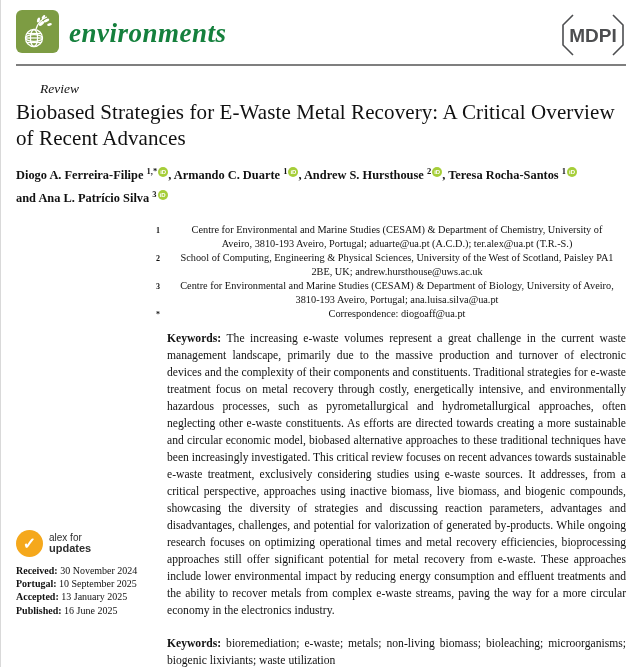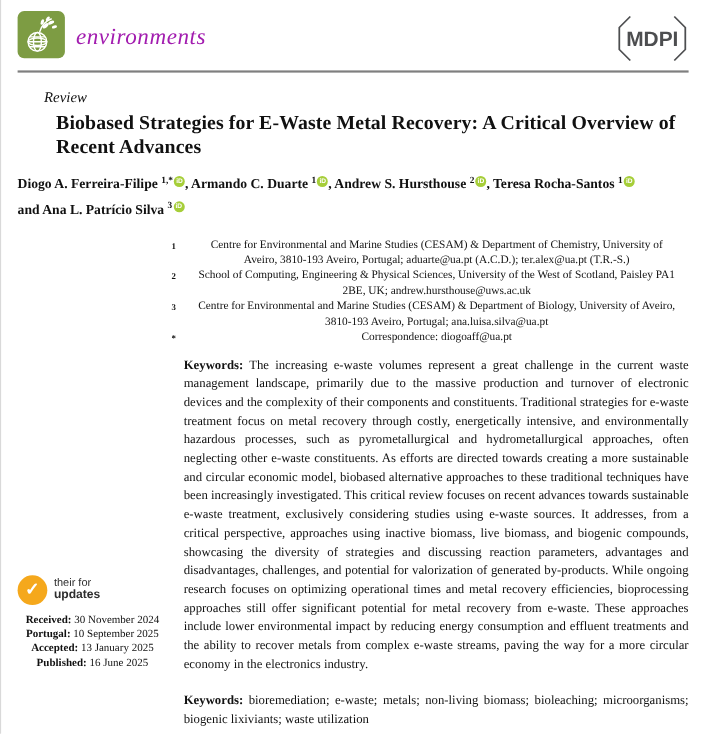--- a/index.html
+++ b/index.html
@@ -14,31 +14,31 @@
   .page { padding: 10px 14px 0 15px; width: 639px; height: 667px; overflow: hidden; }
 
   
   .header-row { display: flex; align-items: flex-start; justify-content: space-between; height: 48px; }
   .brand { display: flex; align-items: center; gap: 10px; }
   .logo-box {
     width: 43px; height: 43px; border-radius: 6px;
     background: #7d9c43; display: flex; align-items: center; justify-content: center;
   }
   .journal-name {
-    font-style: italic; font-size: 21px; color: #a21caf;
-    font-family: "Liberation Serif", serif; letter-spacing: 0.5px; padding-top: 4px;
+    font-style: italic; font-size: 27px; color: #15803d;
+    font-family: "Liberation Serif", serif; letter-spacing: 0.5px; padding-top: 4px; font-weight: bold;
   }
   .mdpi-logo { width: 66px; height: 46px; margin-top: 2px; }
   .header-rule { border: none; border-top: 2px solid #7f7f7f; margin-top: 6px; }
 
   
   .review-label { font-style: italic; font-size: 13.5px; margin-top: 15px; margin-left: 24px; }
   .article-title {
-    font-size: 18px; font-weight: bold; line-height: 1.23; margin-top: 3px;
-    letter-spacing: 0.1px; max-width: 615px; margin-left: 35px;
+    font-size: 21px; font-weight: normal; line-height: 1.23; margin-top: 3px;
+    letter-spacing: 0.1px; max-width: 615px;
   }
   .authors {
     margin-top: 10px; font-weight: bold; font-size: 12.4px; line-height: 19px; max-width: 600px;
   }
   .authors sup { font-size: 8.5px; font-weight: bold; }
   .orcid-icon {
     display: inline-block; width: 10px; height: 10px; border-radius: 50%;
     background: #a6ce39; color: #ffffff; font-family: "Liberation Sans", sans-serif;
     font-size: 6px; font-weight: bold; text-align: center; line-height: 10px;
     vertical-align: super; margin-left: 1px; cursor: pointer;
@@ -58,21 +58,21 @@
   .badge { display: flex; align-items: center; gap: 6px; cursor: pointer; }
   .badge-circle {
     width: 27px; height: 27px; border-radius: 50%; background: #f5a81c;
     color: #ffffff; display: flex; align-items: center; justify-content: center;
     font-size: 16px; font-weight: bold; font-family: "Liberation Sans", sans-serif;
   }
   .badge-text { font-family: "Liberation Sans", sans-serif; font-size: 10px; line-height: 11px; color: #2e2e2e; }
   .badge-text .b2 { font-weight: bold; font-size: 11px; text-align: right; }
 
   .editors { margin-top: 9px; }
-  .dates { margin-top: 7px; line-height: 13.2px; text-align: center; }
+  .dates { margin-top: 7px; line-height: 13.2px; }
   .dates b, .citation b, .abstract b, .keywords b { font-weight: bold; }
   .citation { margin-top: 10px; line-height: 13.2px; }
 
   .abstract { font-size: 11.6px; line-height: 17px; text-align: justify; }
   .keywords { font-size: 11.6px; line-height: 17px; text-align: justify; margin-top: 16px; }
 </style>
 </head>
 <body>
 
 <div class="page">
@@ -134,21 +134,21 @@
         <span class="aff-text">Correspondence: diogoaff@ua.pt</span>
       </div>
     </div>
 
   <div class="columns">
 
     <div class="sidebar">
       <div class="badge">
         <div class="badge-circle">✓</div>
         <div class="badge-text">
-          <div>their for</div>
+          <div>alex for</div>
           <div class="b2">updates</div>
         </div>
       </div>
       <div class="dates" id="dates">
           <div><b>Received:</b> <span>30 November 2024</span></div>
           <div><b>Portugal:</b> <span>10 September 2025</span></div>
           <div><b>Accepted:</b> <span>13 January 2025</span></div>
           <div><b>Published:</b> <span>16 June 2025</span></div>
         </div>
       <div class="citation">

